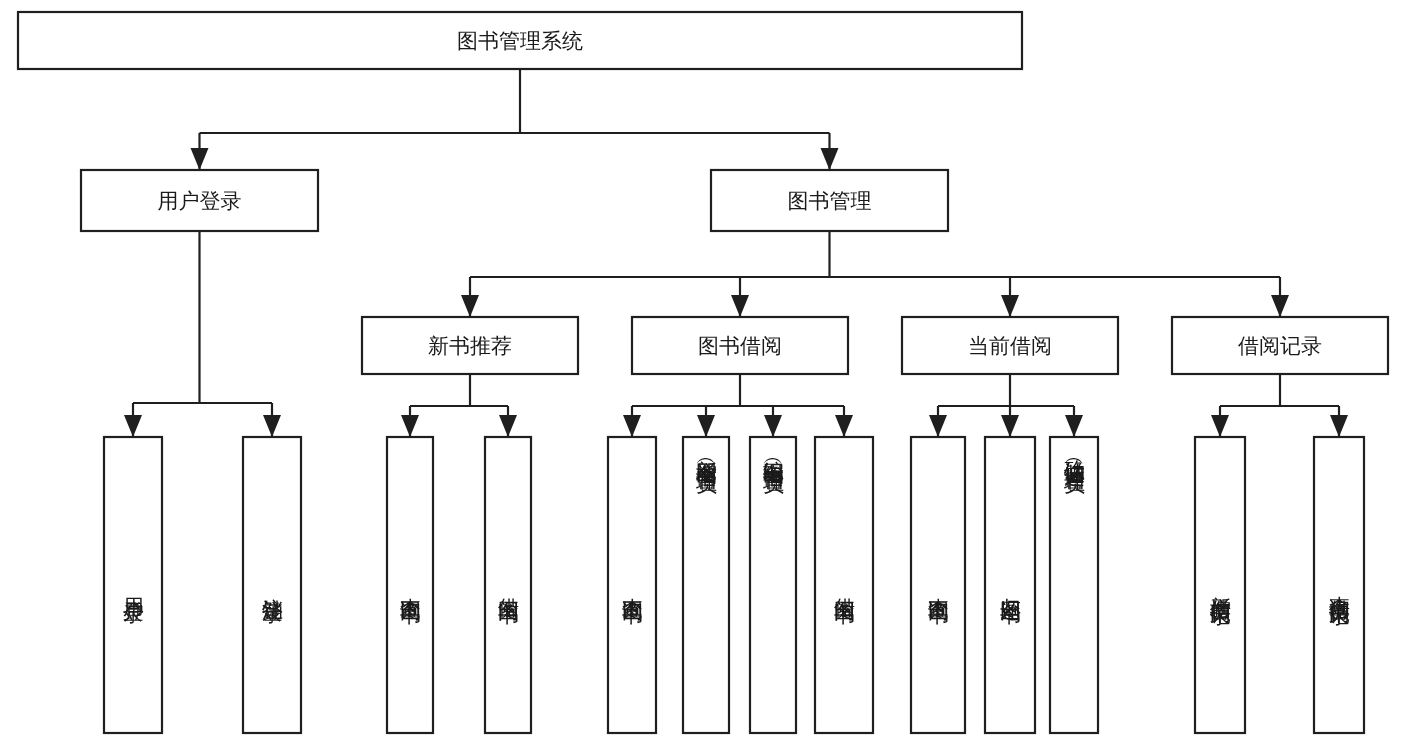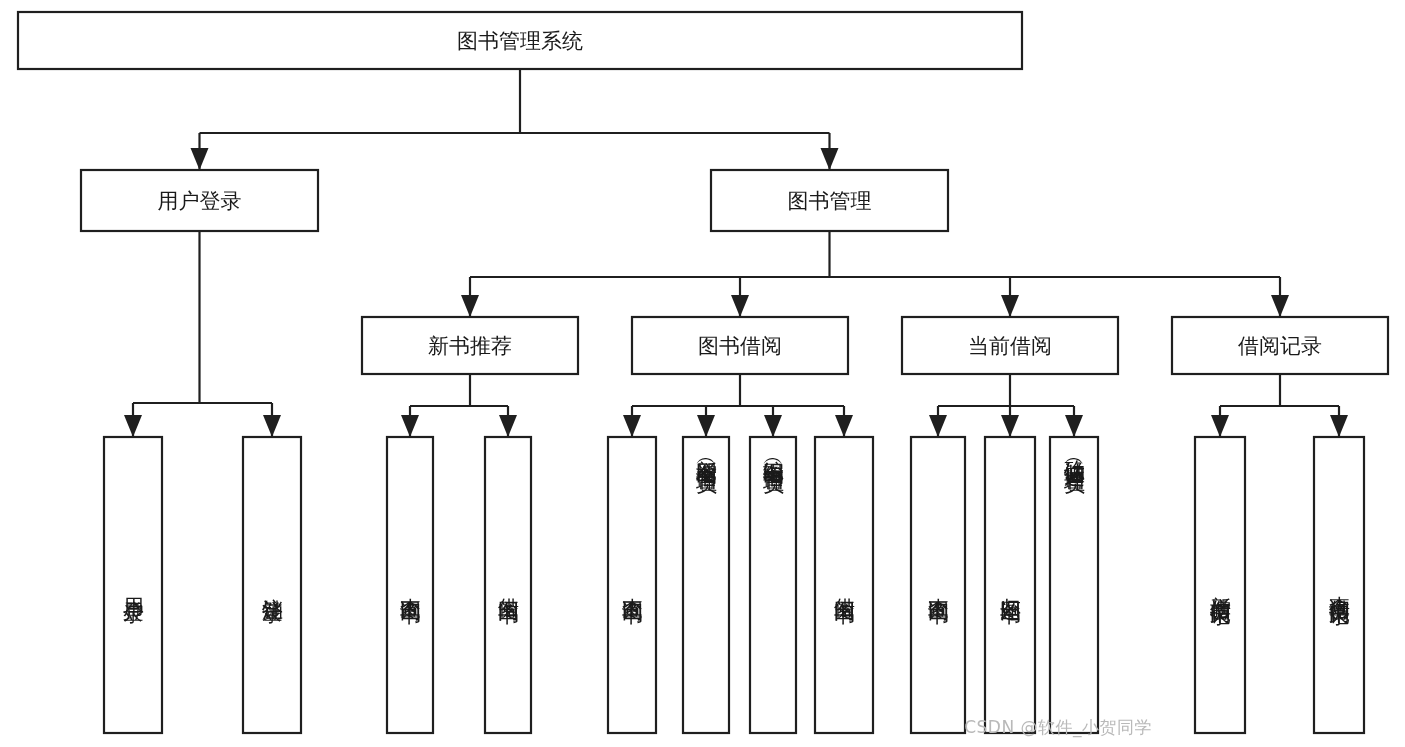--- a/index.html
+++ b/index.html
@@ -180,15 +180,14 @@
       <div class="leaf-label top-aligned" style="left: 683px; top: 443px; width: 46px; height: 290px;">新增图书（管理员）</div>
       <div class="leaf-label top-aligned" style="left: 750px; top: 443px; width: 46px; height: 290px;">编辑图书（管理员）</div>
       <div class="leaf-label" style="left: 815px; top: 437px; width: 58px; height: 296px;">借阅图书</div>
       <div class="leaf-label" style="left: 911px; top: 437px; width: 54px; height: 296px;">查询图书</div>
       <div class="leaf-label" style="left: 985px; top: 437px; width: 50px; height: 296px;">归还图书</div>
       <div class="leaf-label top-aligned" style="left: 1050px; top: 443px; width: 48px; height: 290px;">确认归还（管理员）</div>
       <div class="leaf-label" style="left: 1195px; top: 437px; width: 50px; height: 296px;">新增借阅记录</div>
       <div class="leaf-label" style="left: 1314px; top: 437px; width: 50px; height: 296px;">查询借阅记录</div>
     </div>
 
-  <div class="watermark">CSDN @软件_小贺同学</div>
 
 </div>
 
 </body></html>

